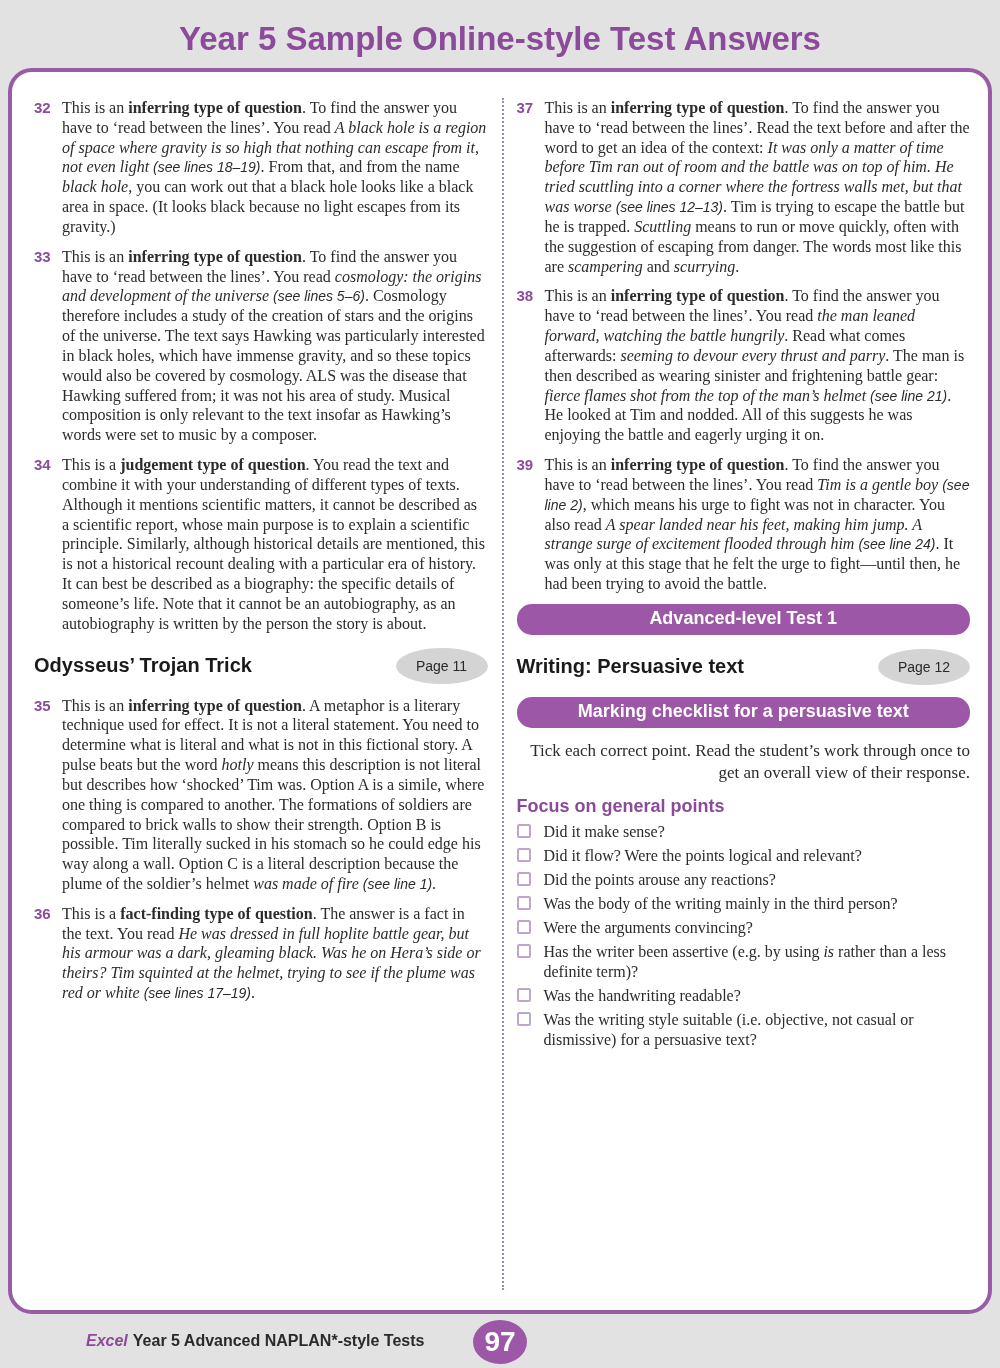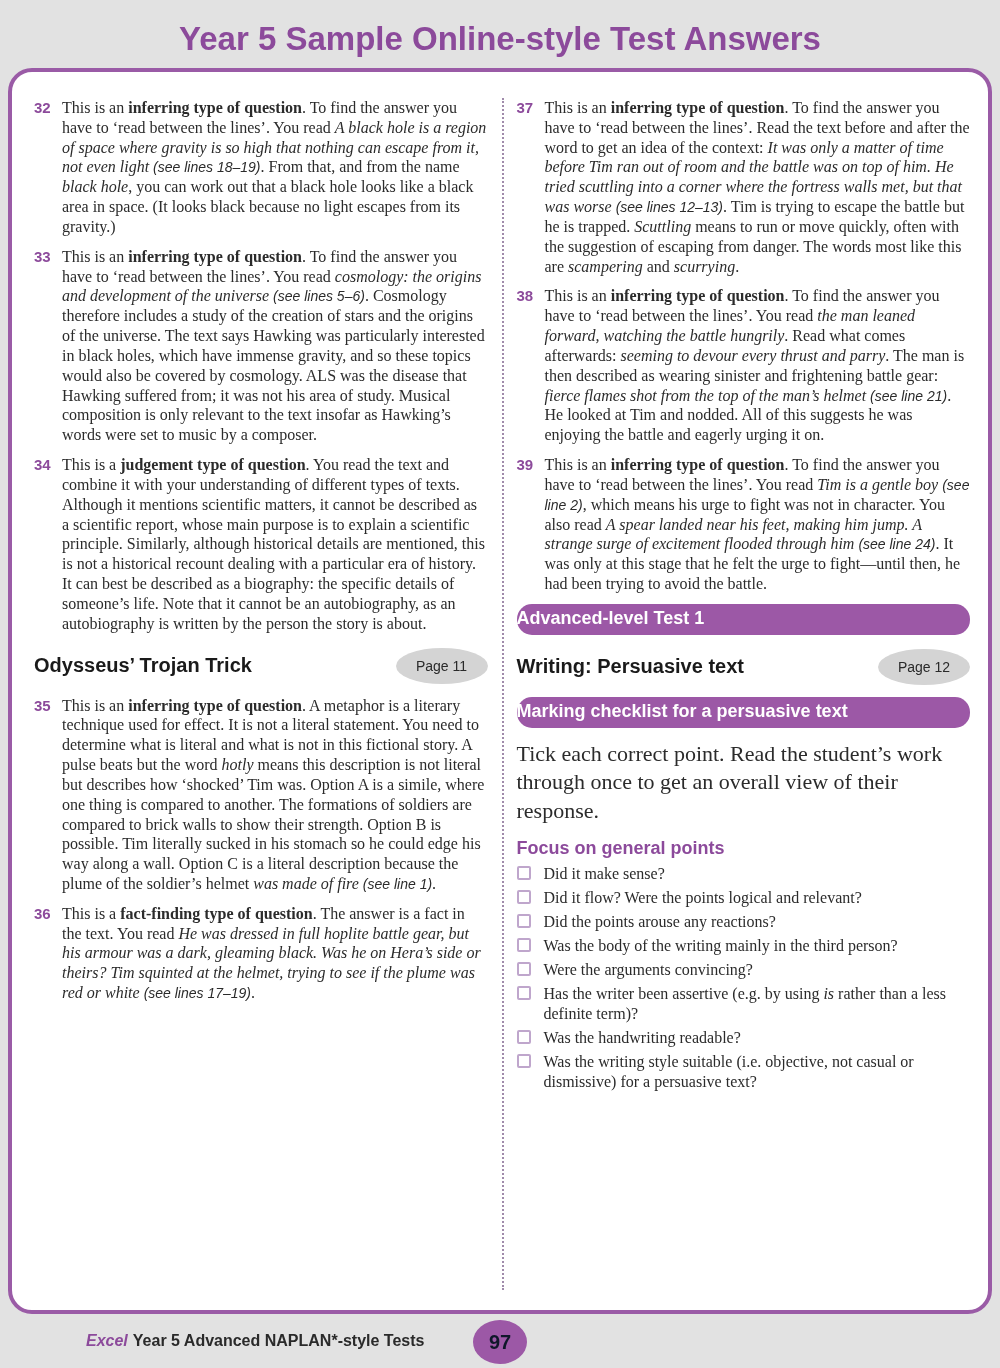--- a/index.html
+++ b/index.html
@@ -48,47 +48,47 @@
   .page-badge {
     background: var(--badge-bg, #d4d4d4); color: #2a2a2a;
     width: 92px; height: 36px; border-radius: 50%;
     display: flex; align-items: center; justify-content: center;
     font-family: "Liberation Sans", sans-serif; font-size: 14px;
     flex: 0 0 auto;
   }
   .banner {
     background: var(--banner, #9c58a6); color: #ffffff;
     font-family: "Liberation Sans", sans-serif; font-weight: 700; font-size: 18px;
-    border-radius: 15px;
+    text-align: center; border-radius: 15px;
     padding: 4px 0 6px; margin: 12px 0 12px;
   }
   .banner.first { margin-top: 10px; }
-  .intro { font-size: 22px; line-height: 1.3; margin: 0 0 12px; }
+  .intro { font-size: 17px; line-height: 1.3; margin: 0 0 12px; text-align: right; }
   .focus-heading {
     font-family: "Liberation Sans", sans-serif; font-weight: 700; font-size: 18px;
     color: var(--accent, #8c4a9b); margin: 10px 0 5px;
   }
   .check-item { position: relative; padding-left: 27px; font-size: 16px; line-height: 1.25; margin-bottom: 4px; }
   .checkbox {
     position: absolute; left: 0; top: 2px;
     width: 14px; height: 14px; border-radius: 2px;
     border: 2px solid var(--checkbox-border, #bfa6cc); background: #fff;
   }
   .footer { position: relative; height: 52px; margin-top: 4px; }
   .footer-text {
     position: absolute; left: 86px; top: 14px;
     font-family: "Liberation Sans", sans-serif;
     font-weight: 700; font-size: 16px; color: #2a2a2a;
   }
   .brand { color: var(--accent, #8c4a9b); font-style: italic; margin-right: 5px; }
   .page-circle {
     position: absolute; left: 473px; top: 2px;
     width: 54px; height: 44px; border-radius: 50%;
-    background: var(--banner, #9c58a6); color: #0f172a;
-    font-family: "Liberation Sans", sans-serif; font-weight: 700; font-size: 20px;
+    background: var(--banner, #9c58a6); color: #ffffff;
+    font-family: "Liberation Sans", sans-serif; font-weight: 700; font-size: 28px;
     display: flex; align-items: center; justify-content: center;
   }
 </style>
 </head>
 <body>
 
 <h1 class="page-title">Year 5 Sample Online-style Test Answers</h1>
 
 <div class="answer-box">
 

